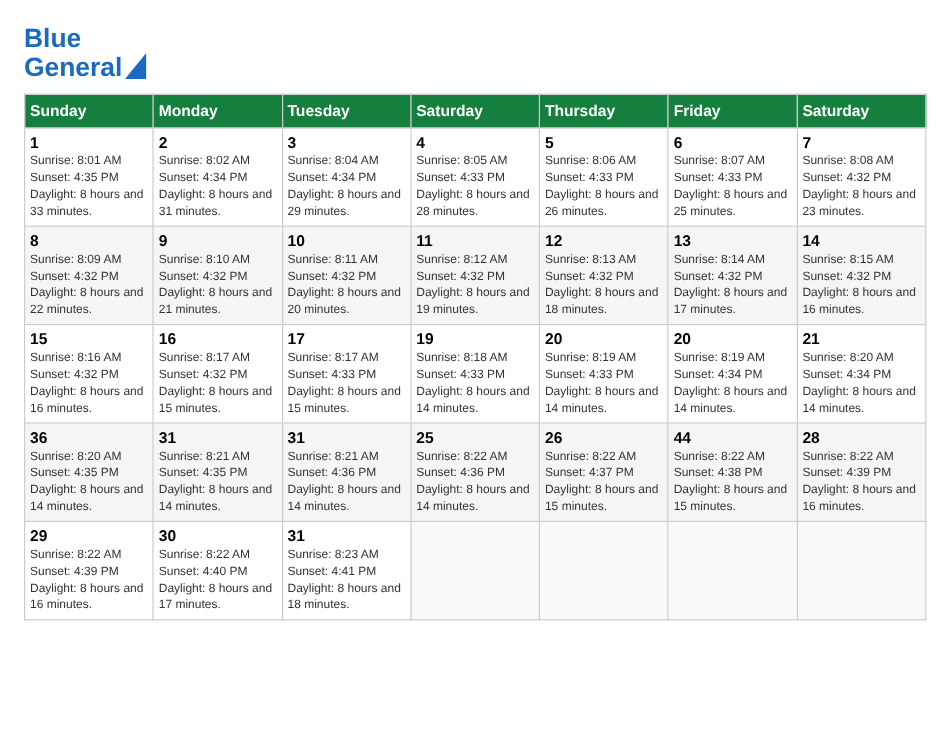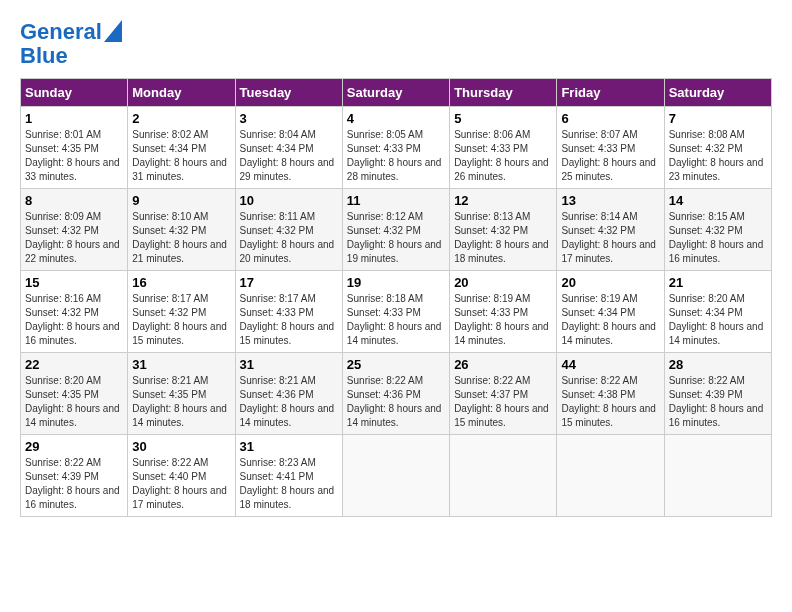--- a/index.html
+++ b/index.html
@@ -40,21 +40,21 @@
     .location {
       font-size: 16px;
       color: #555;
     }
     table {
       width: 100%;
       border-collapse: collapse;
       font-size: 11px;
     }
     thead tr th {
-      background: #701a75;
+      background: #15803d;
       color: #fff;
       padding: 6px 4px;
       text-align: left;
       font-size: 13px;
       font-weight: bold;
       border: 1px solid #ccc;
     }
     tbody tr td {
       border: 1px solid #ccc;
       vertical-align: top;
@@ -81,29 +81,29 @@
       background: #f9f9f9 !important;
     }
   </style>
 </head>
 <body>
 
 <div class="header">
   <div class="logo">
     <div>
       <div style="display:flex;align-items:center;">
+        <span class="logo-text" style="color:#1a6bbf;">Blue</span>
+      </div>
+      <div style="display:flex;align-items:center;">
         <span class="logo-text">
           <span>General</span>
         </span>
         <svg width="18" height="22" viewBox="0 0 18 22" style="margin-left:2px;margin-top:-2px;">
           <polygon points="0,22 18,22 18,0" fill="#1a6bbf"></polygon>
         </svg>
-      </div>
-      <div style="display:flex;align-items:center;">
-        <span class="logo-text" style="color:#1a6bbf;">Blue</span>
       </div>
     </div>
   </div>
   <div class="title-block">
     <div class="month-title"></div>
     <div class="location"></div>
   </div>
 </div>
 
 <table>
@@ -288,21 +288,21 @@
         <span class="day-num">21</span>
         <div class="day-info">
           Sunrise: 8:20 AM<br>
           Sunset: 4:34 PM<br>
           Daylight: 8 hours and 14 minutes.
         </div>
       </td>
       </tr>
       <tr>
         <td>
-        <span class="day-num">22</span>
+        <span class="day-num">36</span>
         <div class="day-info">
           Sunrise: 8:20 AM<br>
           Sunset: 4:35 PM<br>
           Daylight: 8 hours and 14 minutes.
         </div>
       </td>
         <td>
         <span class="day-num">31</span>
         <div class="day-info">
           Sunrise: 8:21 AM<br>

